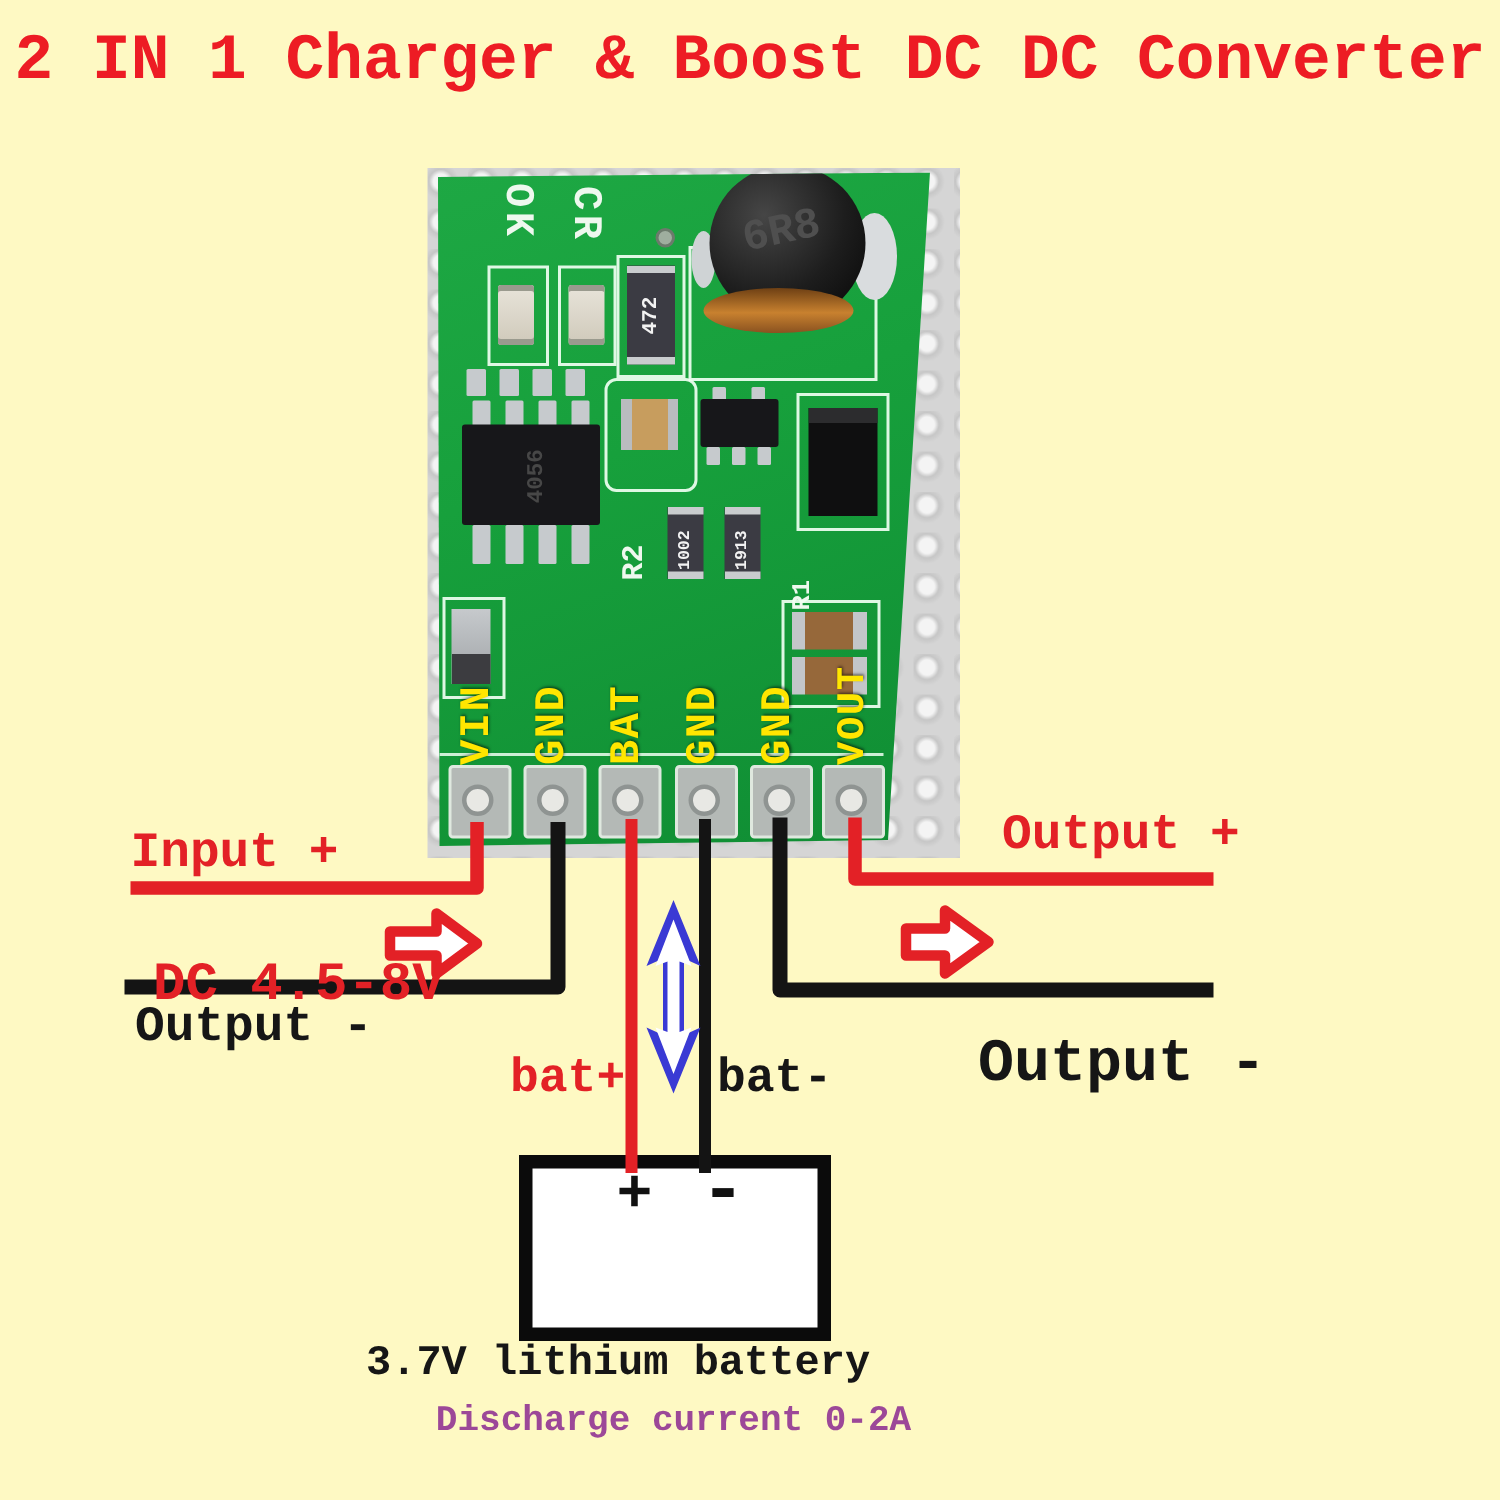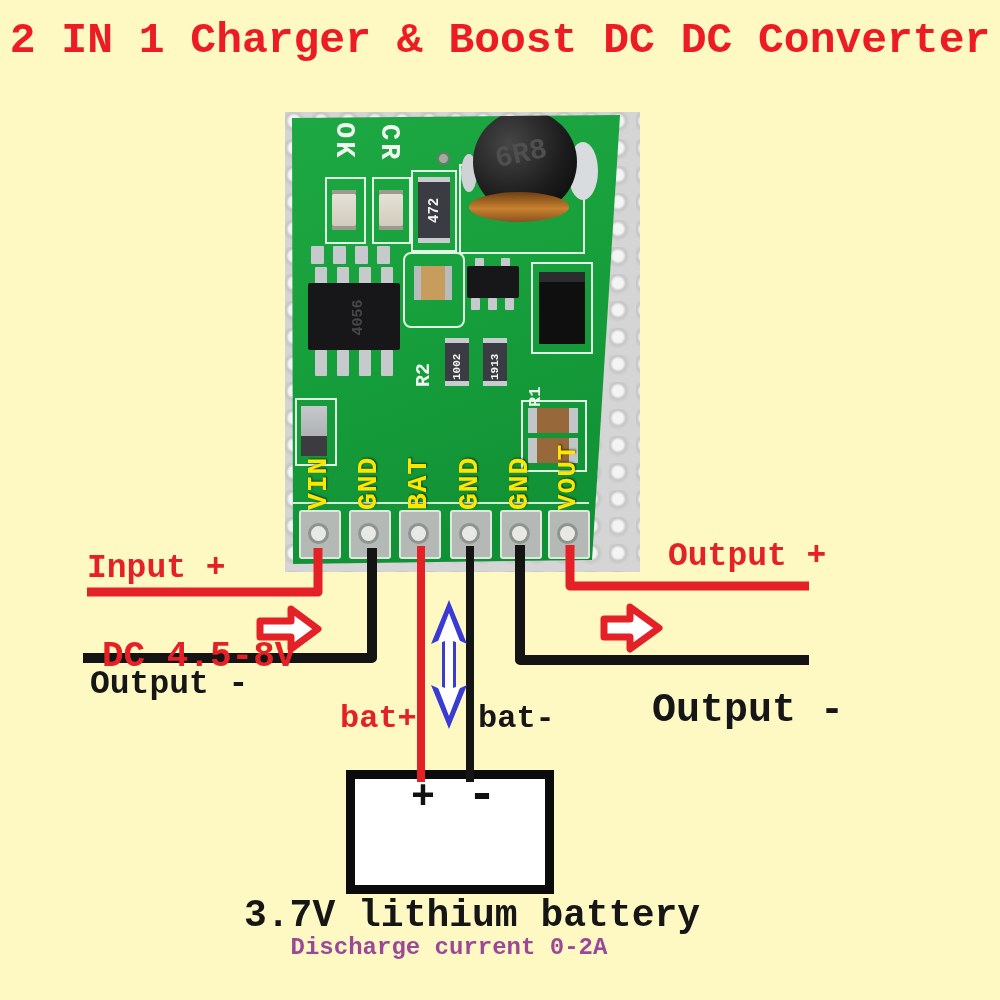--- a/index.html
+++ b/index.html
@@ -65,21 +65,21 @@
   #ann-inplus{left:87px;top:550px;font-size:33px;}
   #ann-dcin{left:85px;top:636px;font-size:36px;margin-left:17px;}
   #ann-inminus{left:90px;top:666px;font-size:33px;}
   #ann-outcur{left:624px;top:504px;font-size:22px;}
   #ann-outcur .big{font-size:28px;margin-left:7px;color:#a356a2;}
   #ann-outplus{left:668px;top:538px;font-size:33px;}
   #ann-dcout{left:663px;top:602px;font-size:38px;}
   #ann-outminus{left:652px;top:688px;font-size:40px;}
   #ann-batplus{left:340px;top:700px;font-size:32px;}
   #ann-batminus{left:478px;top:700px;font-size:32px;}
-  #ann-battery{left:244px;top:894px;width:410px;text-align:left;font-size:38px;}
+  #ann-battery{left:244px;top:894px;width:410px;text-align:left;font-size:28px;}
   #ann-discharge{left:244px;top:934px;width:410px;text-align:center;font-size:24px;}
 </style>
 </head>
 <body>
 
 <div id="canvas">
 
   <div id="title" class="abs">2 IN 1 Charger &amp; Boost DC DC Converter</div>
 
   <div id="photo" class="abs">

